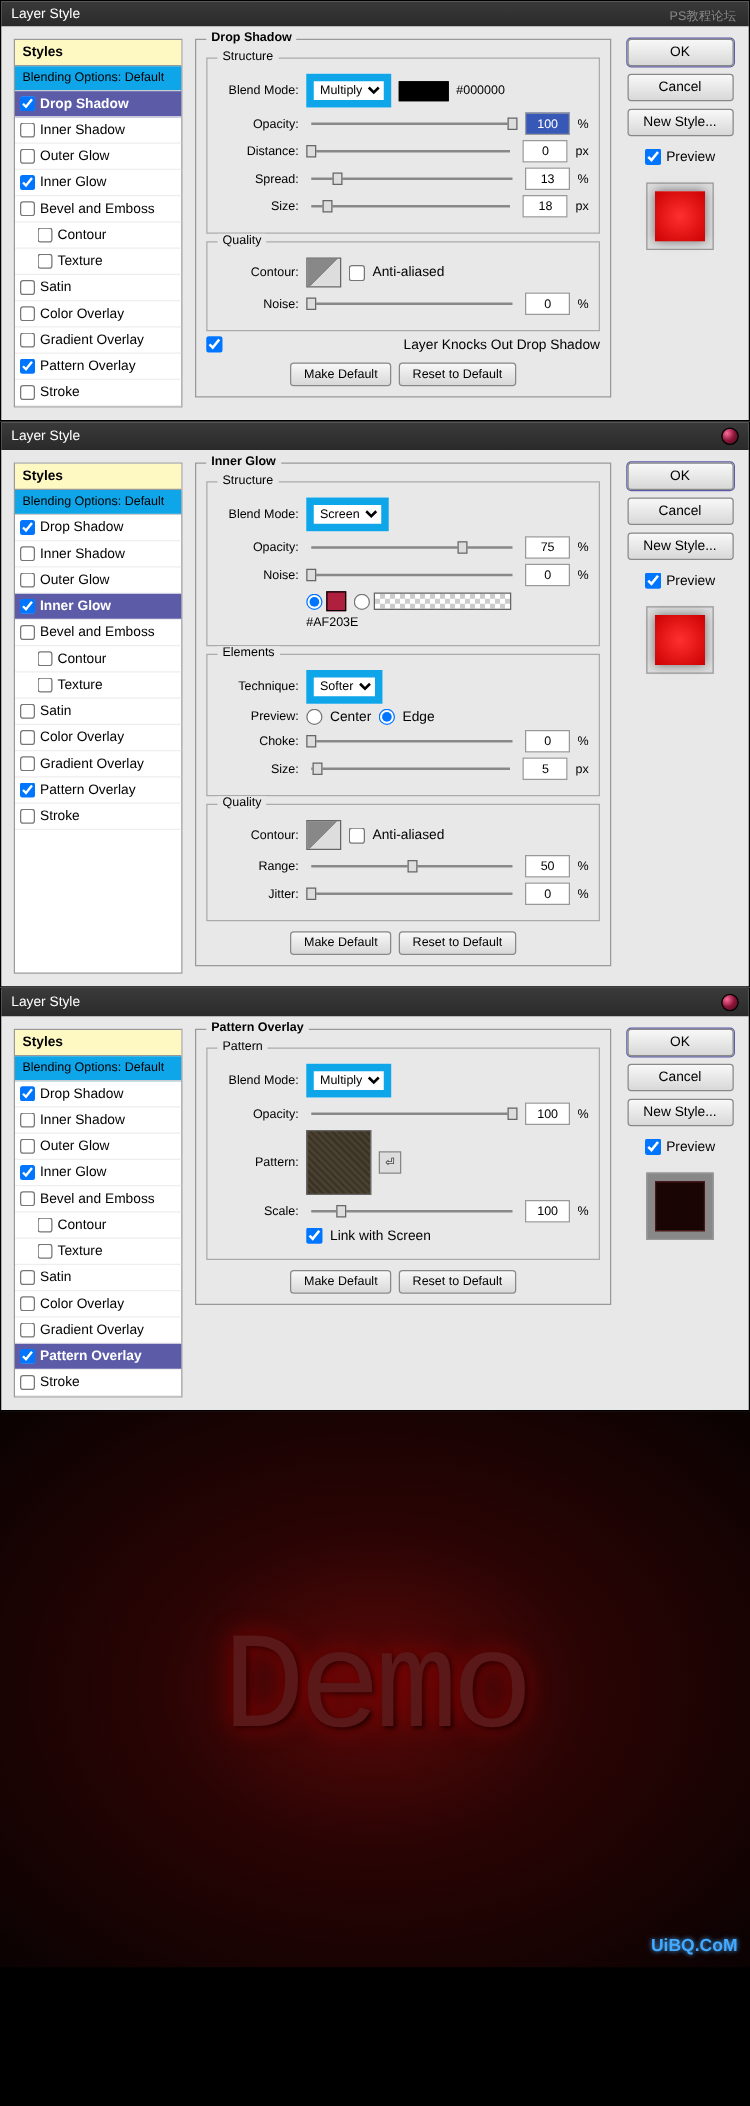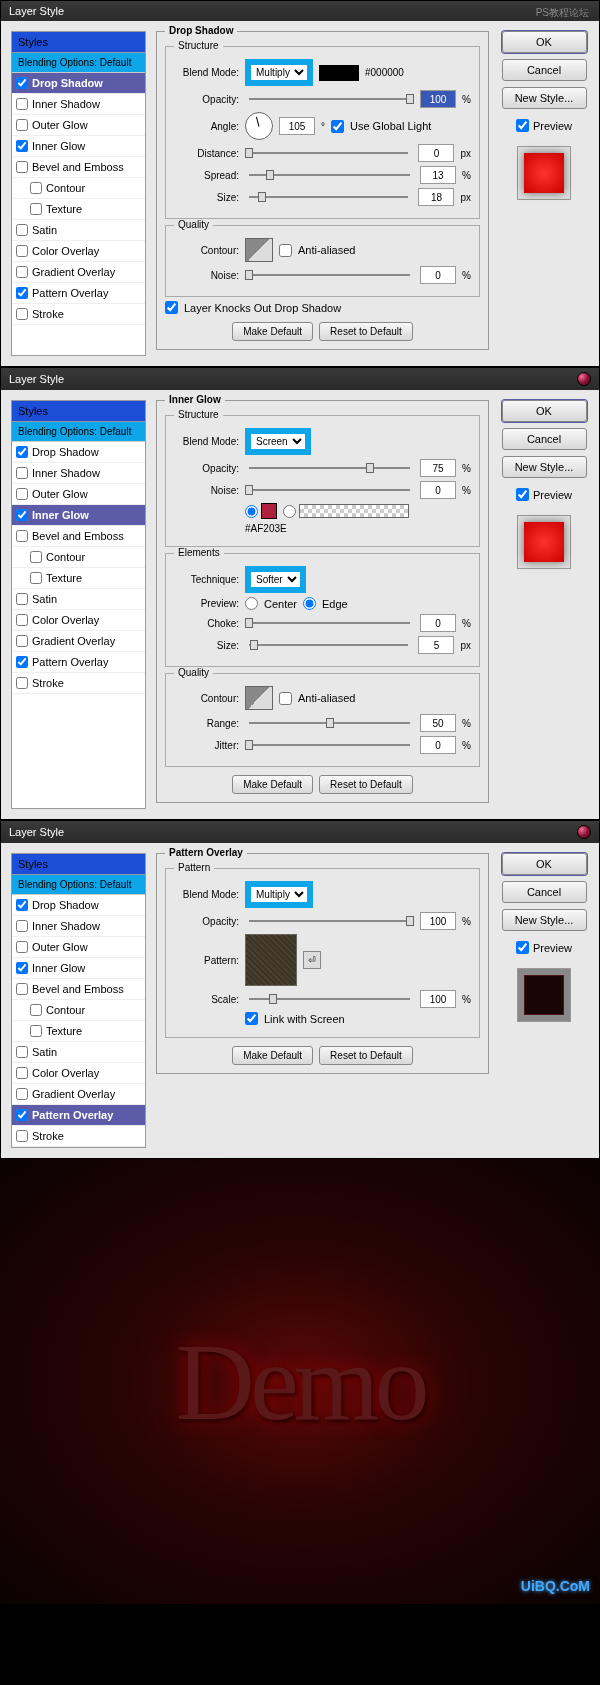--- a/index.html
+++ b/index.html
@@ -2,21 +2,21 @@
 <html><head>
 <meta charset="utf-8">
 <style>
 *{box-sizing:border-box;margin:0;padding:0;font-family:Tahoma,Arial,sans-serif;font-size:11px}
 body{background:#000;width:600px}
 .dialog{background:#e8e8e8;border:1px solid #000;position:relative}
 .titlebar{background:linear-gradient(#3a3a3a,#2a2a2a);color:#fff;padding:4px 8px;font-size:12px;display:flex;justify-content:space-between;align-items:center}
 .orb{width:14px;height:14px;border-radius:50%;background:radial-gradient(circle at 30% 30%,#ff6b9d,#8b1538,#420a1a);border:1px solid #000}
 .dialog-body{display:flex;padding:10px;gap:10px}
 .styles-panel{width:135px;border:1px solid #999;background:#fff}
-.styles-header{background:#1d4ed8;border-bottom:1px solid #999;padding:4px 6px;font-weight:normal}
+.styles-header{background:#fef9c3;border-bottom:1px solid #999;padding:4px 6px;font-weight:bold}
 .blend-opts{background:#0ea5e9;padding:4px 6px;border-bottom:1px solid #ccc;font-size:10px}
 .style-item{padding:4px 4px;border-bottom:1px solid #eee;display:flex;align-items:center;gap:4px}
 .style-item.indent{padding-left:18px}
 .style-item.active{background:#5b5ba8;color:#fff;font-weight:bold}
 .style-item input[type=checkbox]{width:12px;height:12px}
 .center-panel{flex:1}
 .fieldset{border:1px solid #999;padding:8px;margin-bottom:6px;position:relative}
 .legend{position:absolute;top:-7px;left:8px;background:#e8e8e8;padding:0 4px;font-weight:bold;font-size:10px}
 .sub-fieldset{border:1px solid #aaa;padding:8px 8px 8px 8px;margin-top:6px;position:relative}
 .sub-legend{position:absolute;top:-7px;left:8px;background:#e8e8e8;padding:0 4px;font-size:10px}
@@ -40,21 +40,21 @@
 .dark-sq{width:40px;height:40px;background:#1a0505;border:1px solid #4a1818}
 .btn-row{display:flex;gap:6px;justify-content:center;margin-top:8px}
 .btn-sm{background:linear-gradient(#f8f8f8,#d8d8d8);border:1px solid #888;border-radius:3px;padding:3px 10px;font-size:10px;cursor:pointer}
 .gradient-bar{width:110px;height:14px;border:1px solid #666;background:linear-gradient(90deg,#af203e 0%,#af203e 20%,#fff 100%)}
 .checker{background-image:repeating-conic-gradient(#ccc 0 25%,#fff 0 50%);background-size:8px 8px}
 .radio-row{display:flex;align-items:center;gap:3px}
 .pattern-box{width:52px;height:52px;border:1px solid #666;background:#4a4030;background-image:repeating-linear-gradient(45deg,rgba(0,0,0,.2) 0 2px,transparent 2px 4px)}
 .snap-btn{background:linear-gradient(#f8f8f8,#d8d8d8);border:1px solid #888;border-radius:3px;padding:3px 8px;font-size:10px}
 .arrow{font-size:14px;font-weight:bold}
 .bottom-img{width:600px;height:445px;background:radial-gradient(ellipse at center,#5a0808 0%,#2a0404 40%,#0a0202 100%);position:relative;overflow:hidden}
-.demo-text{position:absolute;top:50%;left:50%;transform:translate(-50%,-50%);font-family:Liberation Serif, serif;font-size:110px;color:#5a1818;text-shadow:0 0 20px #8b0000,2px 2px 4px #000;letter-spacing:-5px}
+.demo-text{position:absolute;top:50%;left:50%;transform:translate(-50%,-50%);font-family:Liberation Mono, monospace;font-size:110px;color:#5a1818;text-shadow:0 0 20px #8b0000,2px 2px 4px #000;letter-spacing:-5px}
 .watermark{position:absolute;bottom:10px;right:10px;color:#4af;font-size:14px;font-weight:bold;text-shadow:0 0 4px #4af}
 .watermark2{position:absolute;top:5px;right:10px;color:#888;font-size:10px}
 .color-code{font-size:10px}
 .tiny-btn{width:18px;height:18px;border:1px solid #888;background:#ddd;font-size:9px}
 .highlight{background:#3858b8;color:#fff;padding:0 2px}
 </style>
 </head>
 <body>
 
 <div class="dialog">
@@ -130,28 +130,20 @@
      </div>
      <div class="row">
       <span class="label">Opacity:</span>
       <div class="slider-track">
                 <div class="slider-thumb" style="left:100%"></div>
               </div>
       <input class="num-input highlight" value="100" style="">
       <span class="unit">%</span>
      </div>
      <div class="row">
-      <span class="label">Angle:</span>
-      <div class="angle-dial"></div>
-      <input class="num-input" value="105" style="">
-      <span class="unit">°</span>
-      <input type="checkbox" checked="" style="">
-      <span>Use Global Light</span>
-     </div>
-     <div class="row">
       <span class="label">Distance:</span>
       <div class="slider-track">
                 <div class="slider-thumb" style="left:0%"></div>
               </div>
       <input class="num-input" value="0" style="">
       <span class="unit">px</span>
      </div>
      <div class="row">
       <span class="label">Spread:</span>
       <div class="slider-track">
@@ -179,21 +171,21 @@
      </div>
      <div class="row">
       <span class="label">Noise:</span>
       <div class="slider-track">
                 <div class="slider-thumb" style="left:0%"></div>
               </div>
       <input class="num-input" value="0" style="">
       <span class="unit">%</span>
      </div>
     </div>
-    <div class="row" style="justify-content:flex-start">
+    <div class="row" style="justify-content:space-between">
      <input type="checkbox" checked="" style="">
      <span>Layer Knocks Out Drop Shadow</span>
     </div>
     <div class="btn-row">
      <button class="btn-sm">Make Default</button>
      <button class="btn-sm">Reset to Default</button>
     </div>
    </div>
   </div>
   <div class="right-panel">

